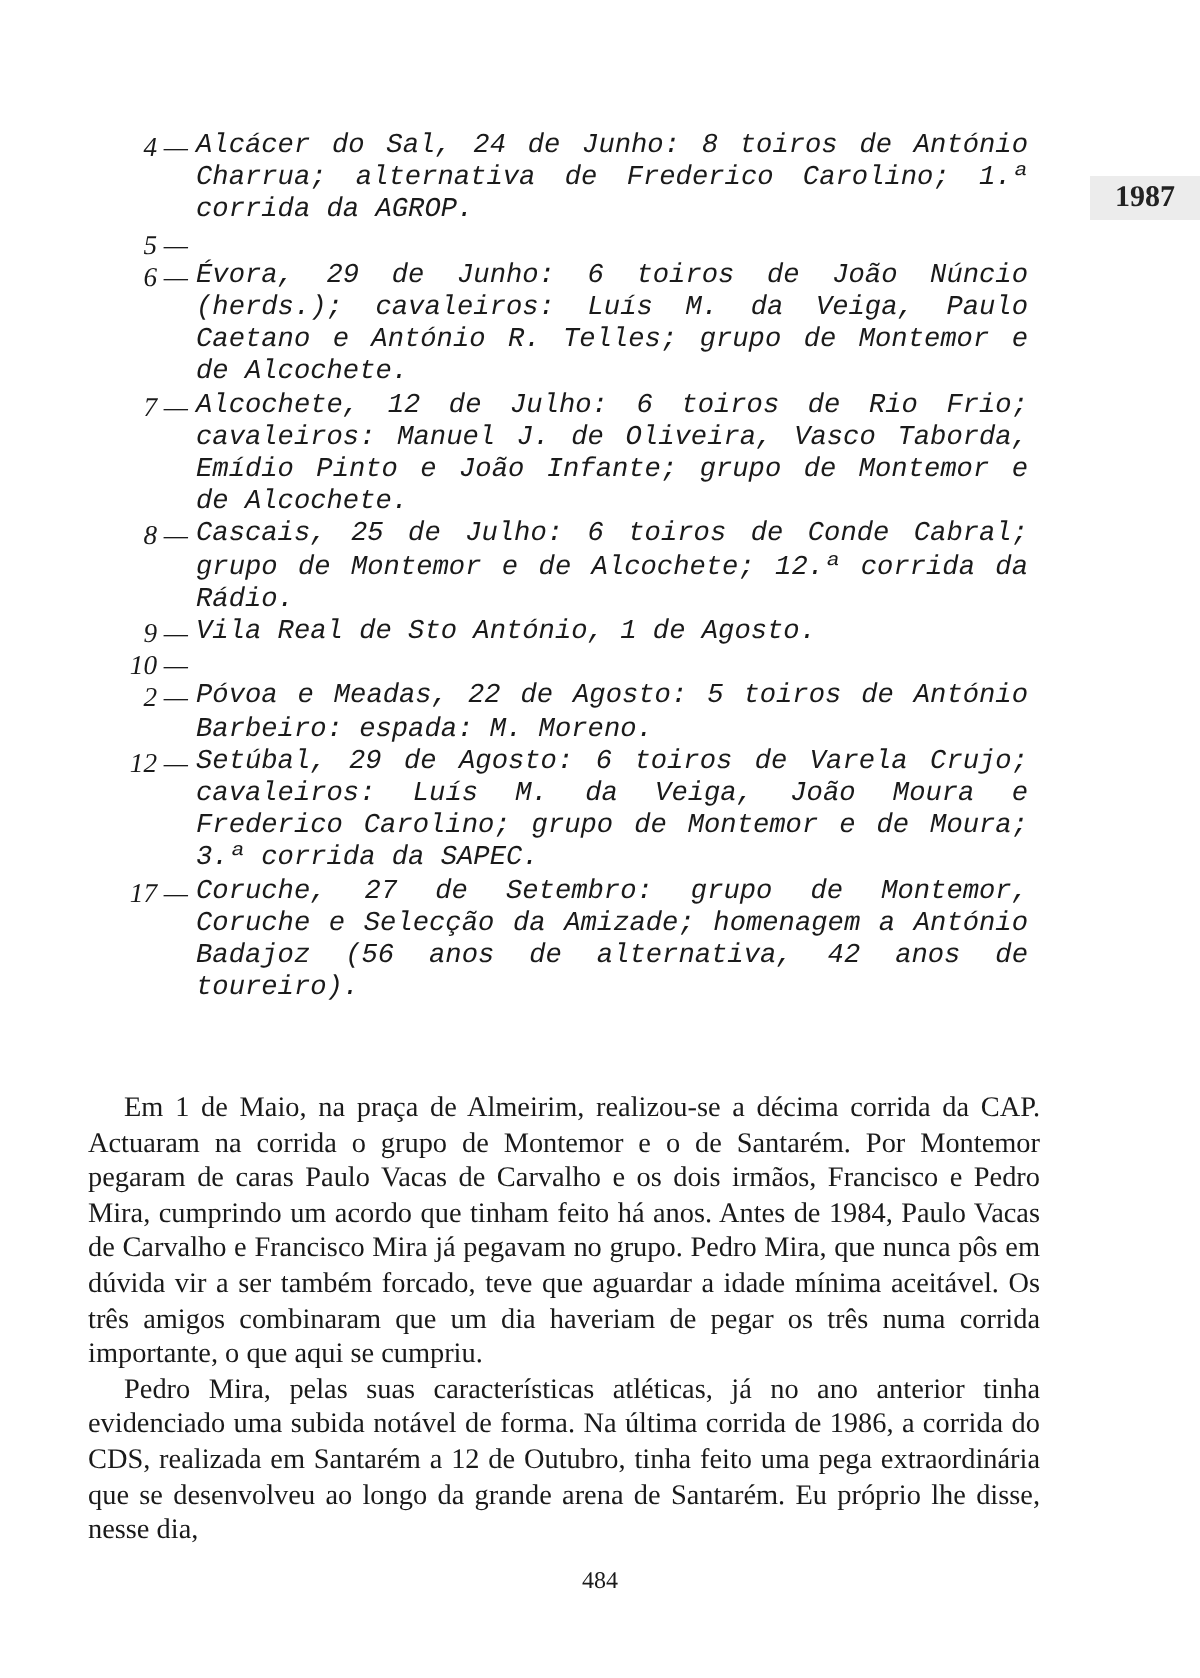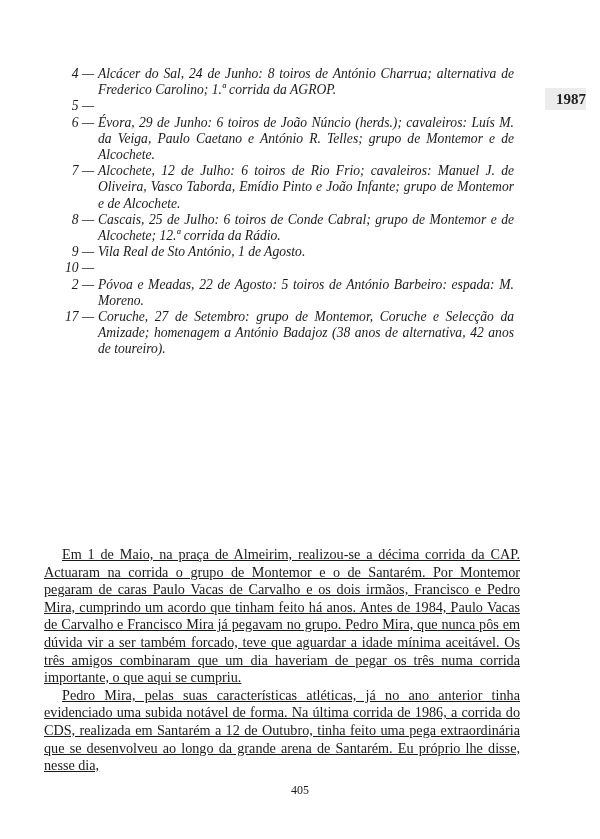--- a/index.html
+++ b/index.html
@@ -1,37 +1,37 @@
 <!DOCTYPE html>
 <html><head>
 <meta charset="utf-8">
 <style>
   html, body { margin: 0; padding: 0; }
   body {
     width: 600px; height: 839px; background: #ffffff; position: relative; overflow: hidden;
     font-family: "Liberation Serif", "DejaVu Serif", serif; color: #1a1a1a;
   }
   .year-tab {
-    position: absolute; left: 545px; top: 88px; width: 41px; height: 22px;
+    position: absolute; left: 545px; top: 88px; width: 55px; height: 22px;
     background: #ececec; font-weight: bold; font-size: 15px; line-height: 22px;
-    text-align: right; color: #222;
+    text-align: center; color: #222;
   }
   .list {
     position: absolute; left: 44px; top: 66px; width: 470px;
     font-style: italic; font-size: 13.6px; line-height: 16.2px;
   }
   .item { display: flex; }
   .item .num { width: 54px; flex: none; text-align: right; padding-right: 4px; box-sizing: border-box; }
   .item .num::after { content: " \2014"; }
-  .item .txt { flex: 1; text-align: justify; }
+  .item .txt { flex: 1; text-align: justify; font-family: Liberation Mono, monospace; }
   .body-text {
     position: absolute; left: 44px; top: 546px; width: 476px;
     font-size: 14.2px; line-height: 17.6px; text-align: justify;
   }
-  .body-text p { margin: 0; text-indent: 18px; text-decoration: underline; }
+  .body-text p { margin: 0; text-indent: 18px; }
   .page-number {
     position: absolute; left: 0; right: 0; top: 783px; text-align: center; font-size: 12px;
   }
 </style>
 </head>
 <body>
 
 <div class="year-tab">1987</div>
 
 <div class="list">
@@ -59,23 +59,27 @@
       <span class="txt">Vila Real de Sto António, 1 de Agosto.</span>
     </div>
   <div class="item">
       <span class="num">10</span>
     </div>
   <div class="item">
       <span class="num">2</span>
       <span class="txt">Póvoa e Meadas, 22 de Agosto: 5 toiros de António Barbeiro: espada: M. Moreno.</span>
     </div>
   <div class="item">
+      <span class="num">12</span>
+      <span class="txt">Setúbal, 29 de Agosto: 6 toiros de Varela Crujo; cavaleiros: Luís M. da Veiga, João Moura e Frederico Carolino; grupo de Montemor e de Moura; 3.ª corrida da SAPEC.</span>
+    </div>
+  <div class="item">
       <span class="num">17</span>
-      <span class="txt">Coruche, 27 de Setembro: grupo de Montemor, Coruche e Selecção da Amizade; homenagem a António Badajoz (38 anos de alternativa, 42 anos de toureiro).</span>
+      <span class="txt">Coruche, 27 de Setembro: grupo de Montemor, Coruche e Selecção da Amizade; homenagem a António Badajoz (56 anos de alternativa, 42 anos de toureiro).</span>
     </div>
 </div>
 
 <div class="body-text">
   <p>Em 1 de Maio, na praça de Almeirim, realizou-se a décima corrida da CAP. Actuaram na corrida o grupo de Montemor e o de Santarém. Por Montemor pegaram de caras Paulo Vacas de Carvalho e os dois irmãos, Francisco e Pedro Mira, cumprindo um acordo que tinham feito há anos. Antes de 1984, Paulo Vacas de Carvalho e Francisco Mira já pegavam no grupo. Pedro Mira, que nunca pôs em dúvida vir a ser também forcado, teve que aguardar a idade mínima aceitável. Os três amigos combinaram que um dia haveriam de pegar os três numa corrida importante, o que aqui se cumpriu.</p>
   <p>Pedro Mira, pelas suas características atléticas, já no ano anterior tinha evidenciado uma subida notável de forma. Na última corrida de 1986, a corrida do CDS, realizada em Santarém a 12 de Outubro, tinha feito uma pega extraordinária que se desenvolveu ao longo da grande arena de Santarém. Eu próprio lhe disse, nesse dia,</p>
 </div>
 
-<div class="page-number">405</div>
+<div class="page-number">484</div>
 
 </body></html>

